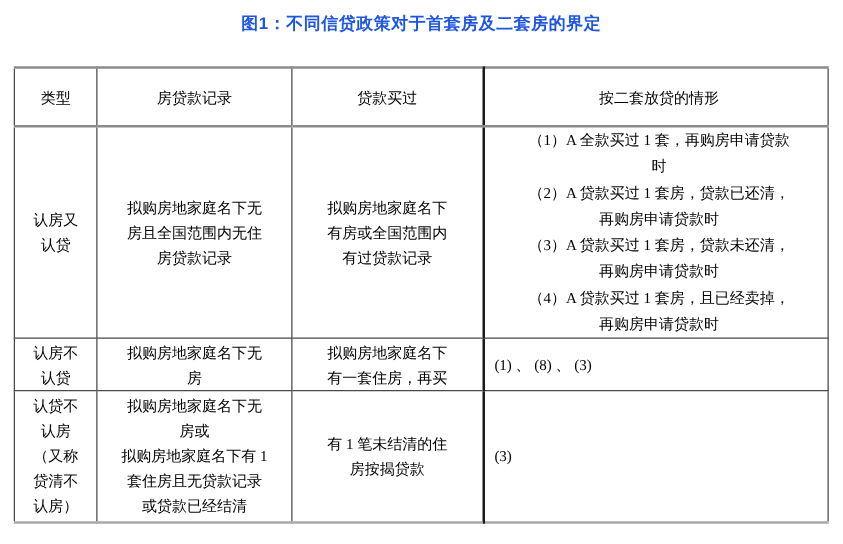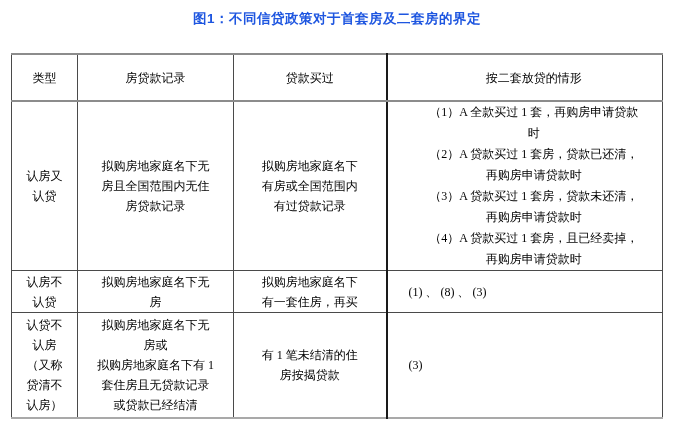--- a/index.html
+++ b/index.html
@@ -49,21 +49,21 @@
   .policy-table tr.header-row td {
     height: 47px;
     border-bottom: 2px solid #8c8c8c;
   }
   .policy-table tr.row-1 td { height: 168px; }
   .policy-table tr.row-2 td { height: 42px; }
   .policy-table tr.row-3 td { height: 105px; }
 
   .policy-table td.c-cases {
     text-align: left;
-    padding-left: 21px;
+    padding-left: 8px;
     padding-right: 3px;
     border-left: 2px solid #1a1a1a;
   }
   .policy-table tr.row-1 td.c-cases { line-height: 21px; text-align: center; }
 </style>
 </head>
 <body>
 
 <div class="page">
 

